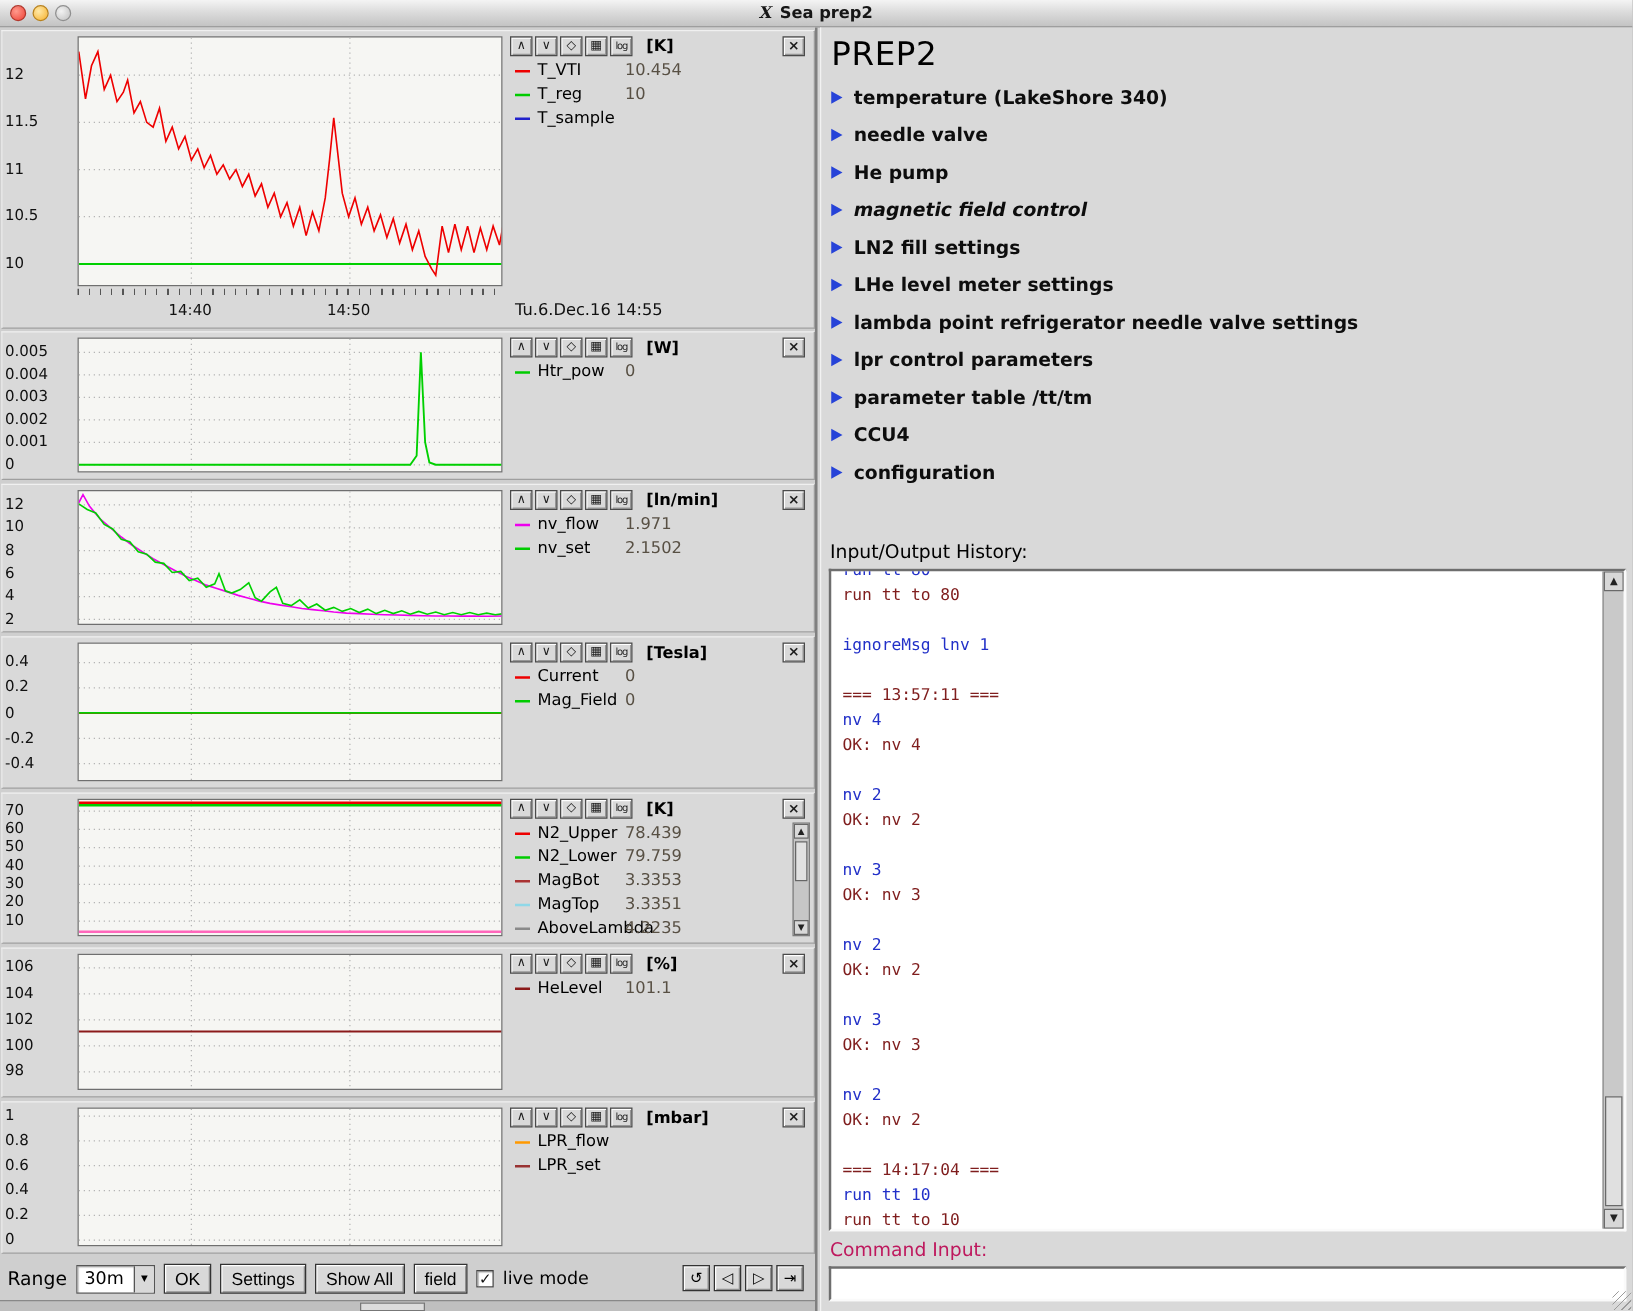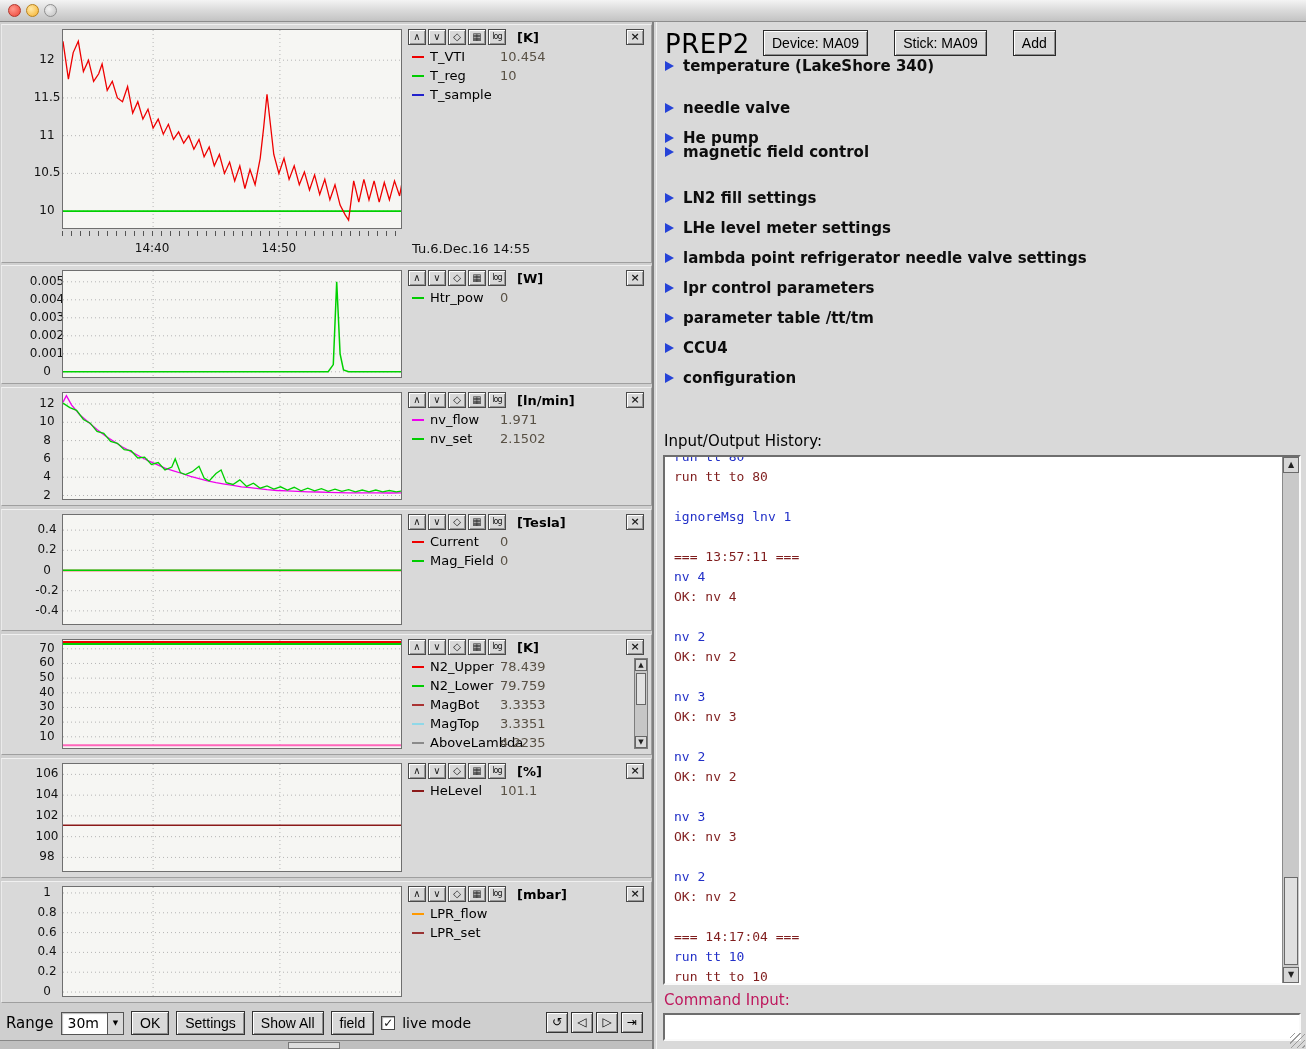--- a/index.html
+++ b/index.html
@@ -14,21 +14,21 @@
   .light.red{left:8px;background:radial-gradient(circle at 4px 4px,#ff9a8d,#ee4135);border:1px solid #b2372c}
   .light.yellow{left:26px;background:radial-gradient(circle at 4px 4px,#ffe9a8,#f6b02b);border:1px solid #b8821d}
   .light.gray{left:44px;background:radial-gradient(circle at 4px 4px,#f2f2f2,#bfbfbf);border:1px solid #8f8f8f}
   .title{position:absolute;top:3px;left:0;right:0;text-align:center;font-size:13px;font-weight:bold;color:#161616}
   .xicon{font-family:"DejaVu Serif",serif;font-weight:bold;font-style:italic;margin-right:6px}
 
   
   .left-pane{position:absolute;top:22px;left:0;width:654px;bottom:0;background:#cfcfcf;border-right:2px solid #808080}
   .chart-row{position:absolute;left:1px;width:651px;background:#d9d9d9;
     border:1px solid #9f9f9f;border-top-color:#f0f0f0;border-left-color:#eaeaea}
-  .ytick{position:absolute;left:18px;width:54px;text-align:center;font-size:12px;color:#111}
+  .ytick{position:absolute;left:2px;width:54px;text-align:left;font-size:12px;color:#111}
   svg.plot{position:absolute;background:#f6f6f3;border:1px solid #6f6f6f}
   .chart-header{position:absolute;left:406px;top:4px;display:flex;gap:2px;align-items:center}
   .mini-btn{width:18px;height:16px;background:#d9d9d9;border:1px solid #4a4a4a;
     box-shadow:inset 1px 1px 0 #fff,inset -1px -1px 0 #969696;
     font-size:10px;line-height:14px;text-align:center;color:#1c1c1c;cursor:default;overflow:hidden}
   .mini-btn.logb{font-size:8px;letter-spacing:-1px}
   .unit{font-size:13px;font-weight:bold;margin-left:9px;color:#000;white-space:nowrap}
   .close-btn{position:absolute;top:4px;right:7px;font-weight:bold;font-size:11px}
   .legend-row{position:absolute;left:410px;height:16px;font-size:13px;white-space:nowrap}
   .legend-dash{position:absolute;left:0;top:7px;width:12px;height:2px}
@@ -89,20 +89,21 @@
 </style>
 </head>
 <body>
 
 <div class="window">
 
   <div class="titlebar">
     <div class="light red"></div>
     <div class="light yellow"></div>
     <div class="light gray"></div>
+    <div class="title"><span class="xicon">X</span><span>Sea prep2</span></div>
   </div>
 
   <div class="left-pane">
     <div>
         <div class="chart-row" style="top: 2px; height: 239px;">
           <span class="ytick" style="top: 27.1887px;">12</span>
           <span class="ytick" style="top: 64.9245px;">11.5</span>
           <span class="ytick" style="top: 102.66px;">11</span>
           <span class="ytick" style="top: 140.396px;">10.5</span>
           <span class="ytick" style="top: 178.132px;">10</span>
@@ -408,39 +409,34 @@
     </div>
 
     <div class="bottom-strip">
       <div class="frag" style="left:288px;width:52px"></div>
       <div class="frag" style="left:848px;width:110px"></div>
     </div>
   </div>
 
   <div class="right-pane">
     <div class="prep-title">PREP2</div>
-    <div class="prep-buttons">
-        <button class="prep-btn">Device: MA09</button>
-        <button class="prep-btn">Stick: MA09</button>
-        <button class="prep-btn">Add</button>
-      </div>
     <div>
-        <div class="section-row" style="top: 34px;">
+        <div class="section-row" style="top: 46px;">
           <div class="tri"></div>
           <span class="section-label">temperature (LakeShore 340)</span>
         </div>
         <div class="section-row" style="top: 76px;">
           <div class="tri"></div>
           <span class="section-label">needle valve</span>
         </div>
         <div class="section-row" style="top: 106px;">
           <div class="tri"></div>
           <span class="section-label">He pump</span>
         </div>
-        <div class="section-row" style="top: 120px;">
+        <div class="section-row" style="top: 136px; font-style: italic;">
           <div class="tri"></div>
           <span class="section-label">magnetic field control</span>
         </div>
         <div class="section-row" style="top: 166px;">
           <div class="tri"></div>
           <span class="section-label">LN2 fill settings</span>
         </div>
         <div class="section-row" style="top: 196px;">
           <div class="tri"></div>
           <span class="section-label">LHe level meter settings</span>

